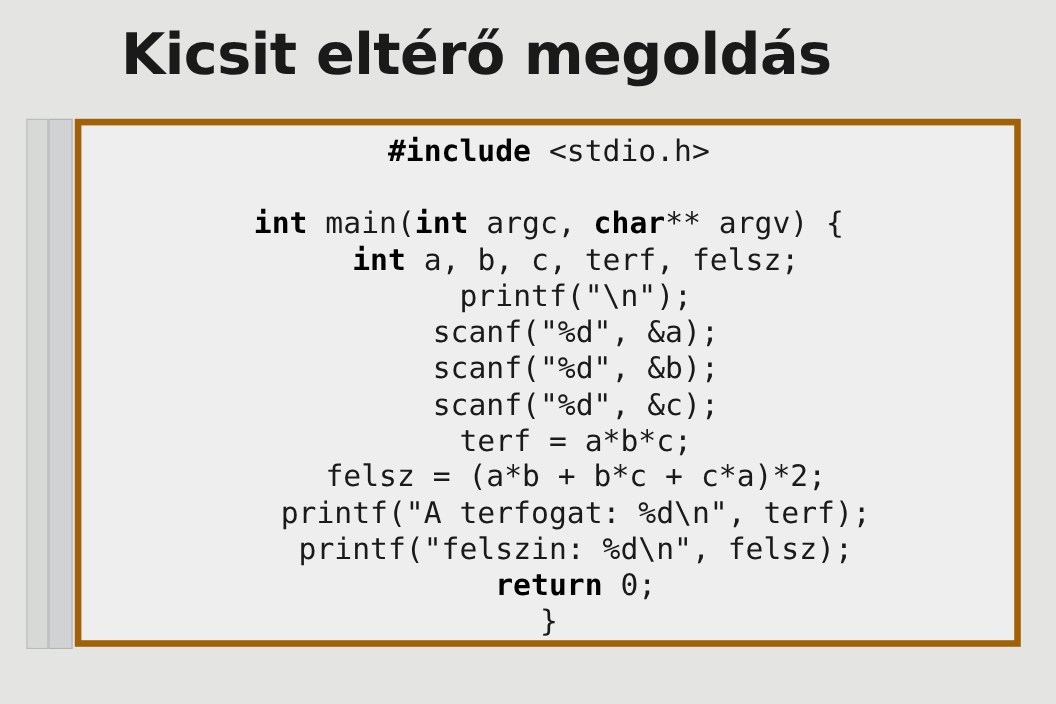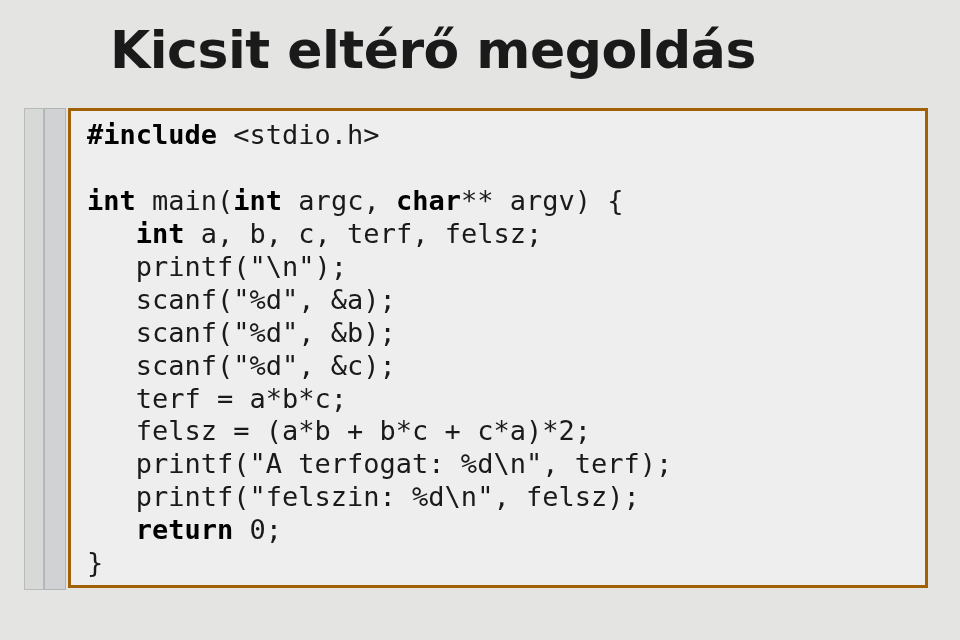--- a/index.html
+++ b/index.html
@@ -51,23 +51,24 @@
     color: #1a1a1a;
     letter-spacing: -0.5px;
   }
   .code-box {
     position: absolute;
     left: 68px;
     top: 108px;
     width: 860px;
     height: 480px;
     background: #eeeeee;
-    border: 3px solid #a16207;
+    border: 6px solid #a16207;
     box-sizing: border-box;
     padding: 8px 14px 8px 16px;
+    text-align: center;
   }
   .code-box pre {
     margin: 0;
     font-family: "DejaVu Sans Mono", "Liberation Mono", Consolas, monospace;
     font-size: 27px;
     line-height: 1.22;
     color: #1a1a1a;
     white-space: pre;
   }
   .code-box .kw { font-weight: 700; color: #000; }

